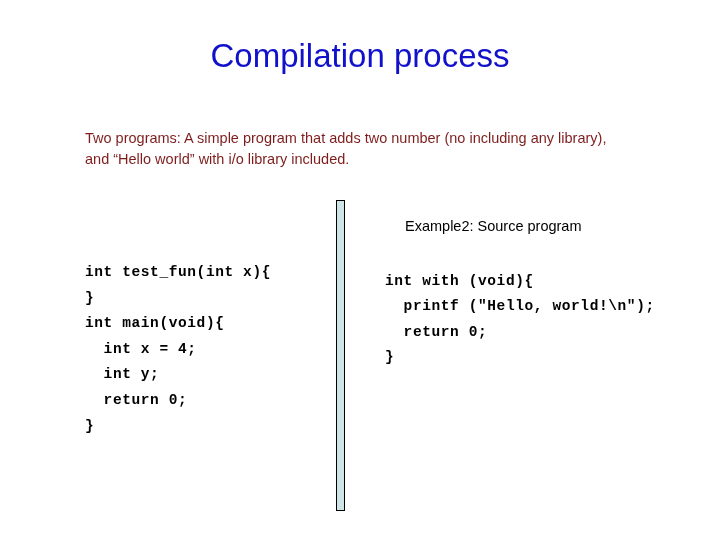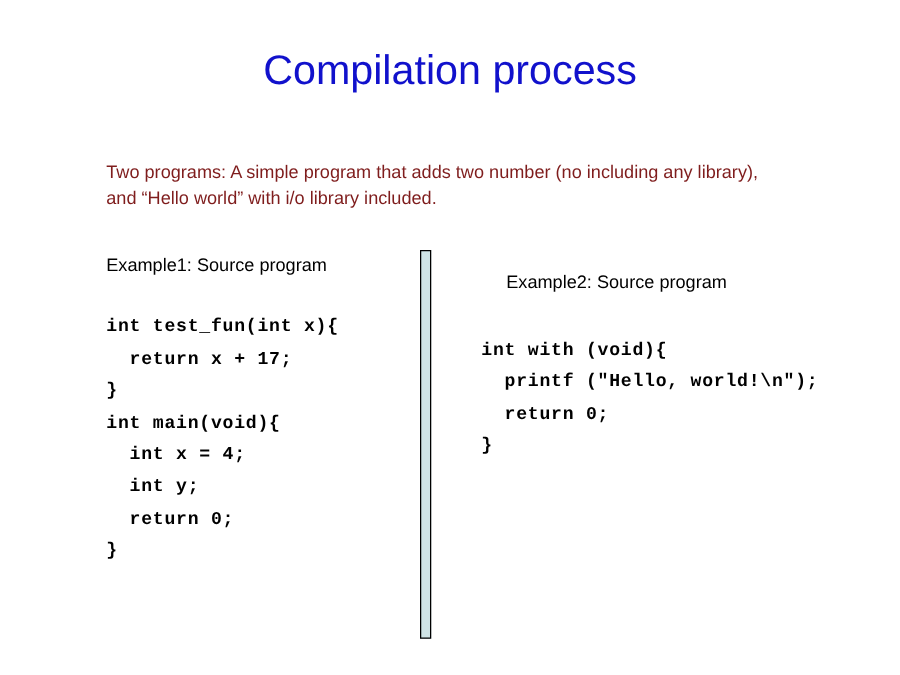--- a/index.html
+++ b/index.html
@@ -78,39 +78,38 @@
   .code-block {
     position: absolute;
     color: #000000;
     font-family: "Liberation Mono", "DejaVu Sans Mono", monospace;
     font-size: 14.5px;
     font-weight: bold;
     line-height: 25.6px;
     white-space: pre;
     letter-spacing: 0.6px;
   }
-  .code-block.left  { left: 85px;  top: 250px; }
+  .code-block.left  { left: 85px;  top: 260px; }
   .code-block.right { left: 385px; top: 243px; }
   .code-line {
     white-space: pre;
     min-height: 25.6px;
   }
 </style>
 </head>
 <body>
 
 <div class="slide">
 
   <div class="slide-title">Compilation process</div>
 
   <div class="intro">Two programs: A simple program that adds two number (no including any library), and “Hello world” with i/o library included.</div>
 
-  <div class="col-header left">Example1: Source program</div>
 
   <div class="col-header right">Example2: Source program</div>
 
   <div class="divider-bar"></div>
 
-  <div class="code-block left"><div class="code-line">int test_fun(int x){</div><div class="code-line">  return x + 17;</div><div class="code-line">}</div><div class="code-line">int main(void){</div><div class="code-line">  int x = 4;</div><div class="code-line">  int y;</div><div class="code-line">  return 0;</div><div class="code-line">}</div></div>
+  <div class="code-block left"><div class="code-line">int test_fun(int x){</div><div class="code-line">}</div><div class="code-line">int main(void){</div><div class="code-line">  int x = 4;</div><div class="code-line">  int y;</div><div class="code-line">  return 0;</div><div class="code-line">}</div></div>
 
   <div class="code-block right"><div class="code-line">&nbsp;</div><div class="code-line">int with (void){</div><div class="code-line">  printf ("Hello, world!\n");</div><div class="code-line">  return 0;</div><div class="code-line">}</div></div>
 
 </div>
 
 </body></html>

